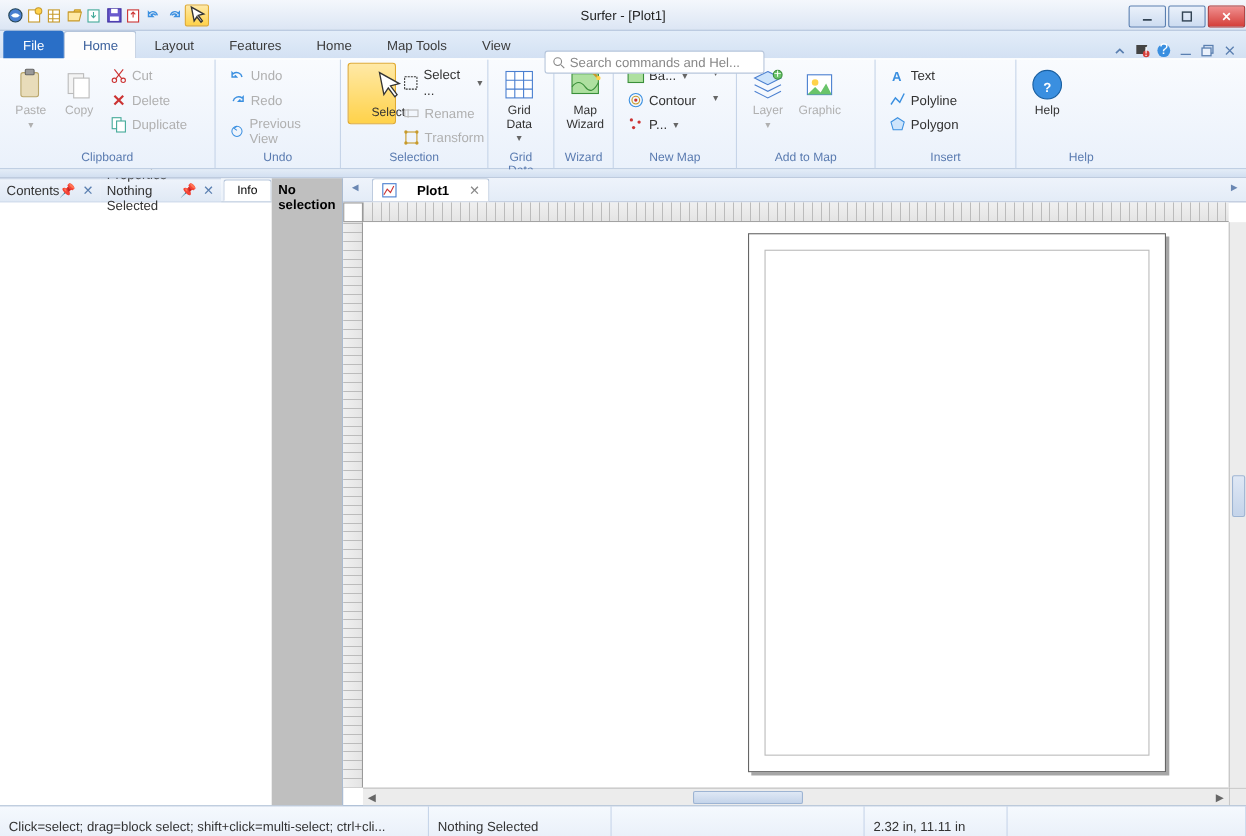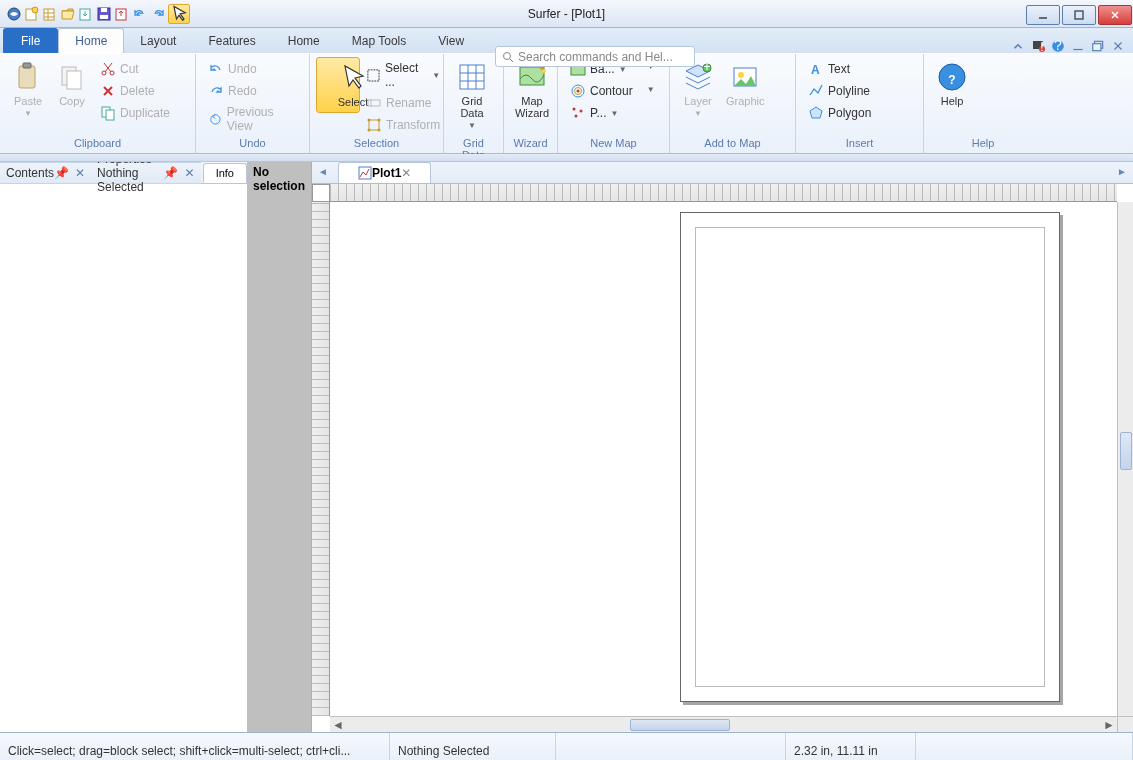--- a/index.html
+++ b/index.html
@@ -51,21 +51,21 @@
 .contents-body{flex:1;background:#fff;}
 .properties-body{flex:1;background:#fff;}
 .prop-tabs{height:22px;display:flex;border-bottom:1px solid #b7c6db; background:linear-gradient(#f3f7fc,#e9f0f9);}
 .prop-tab{padding:3px 12px;border:1px solid #b7c6db;background:#fff;border-bottom:1px solid #fff;margin-top:1px;margin-left:2px;font-size:11px;border-top-left-radius:3px;border-top-right-radius:3px;}
 .prop-row{background:#bfbfbf;padding:3px 6px;font-weight:bold;}
 
 
 .canvasarea{flex:1;display:flex;flex-direction:column;min-width:0;}
 .doctabs{height:22px;display:flex;align-items:center;border-bottom:1px solid #b0bed4;background:linear-gradient(#eef3fb,#e3ecf7);padding-left:26px;position:relative;}
 .doctabs .navarrow{position:absolute;top:4px;font-size:10px;color:#6a87b3;}
-.doctab{display:flex;align-items:center;gap:0;background:#fff;border:1px solid #b7c6db;border-bottom:none;padding:3px 19px;border-top-left-radius:3px;border-top-right-radius:3px;}
+.doctab{display:flex;align-items:center;gap:18px;background:#fff;border:1px solid #b7c6db;border-bottom:none;padding:3px 8px;border-top-left-radius:3px;border-top-right-radius:3px;}
 .doctab .dicon{width:14px;height:14px;}
 .doctab .dclose{color:#888;cursor:pointer;}
 .ruler-h{height:18px;background:repeating-linear-gradient(90deg,#bbb 0,#bbb 1px,transparent 1px,transparent 8px),linear-gradient(#f0f0f0,#e4e4e4);position:relative;margin-left:18px;margin-right:16px;border-bottom:1px solid #999;}
 .ruler-corner{position:absolute;left:0;width:18px;height:18px;background:#fff;border:1px solid #999;}
 .viewport{flex:1;display:flex;min-height:0;}
 .ruler-v{width:18px;background:repeating-linear-gradient(0deg,#bbb 0,#bbb 1px,transparent 1px,transparent 8px),linear-gradient(90deg,#f0f0f0,#e4e4e4);border-right:1px solid #999;}
 .canvas{flex:1;background:#fff;position:relative;overflow:auto;}
 .page{position:absolute;left:350px;top:10px;width:380px;height:490px;background:#fff;border:1px solid #666;box-shadow:3px 3px 0 rgba(0,0,0,.35);}
 .page-inner{position:absolute;inset:14px;border:1px solid #bbb;}
 .vscroll{width:16px;background:#ececec;border-left:1px solid #c0c0c0;position:relative;}

